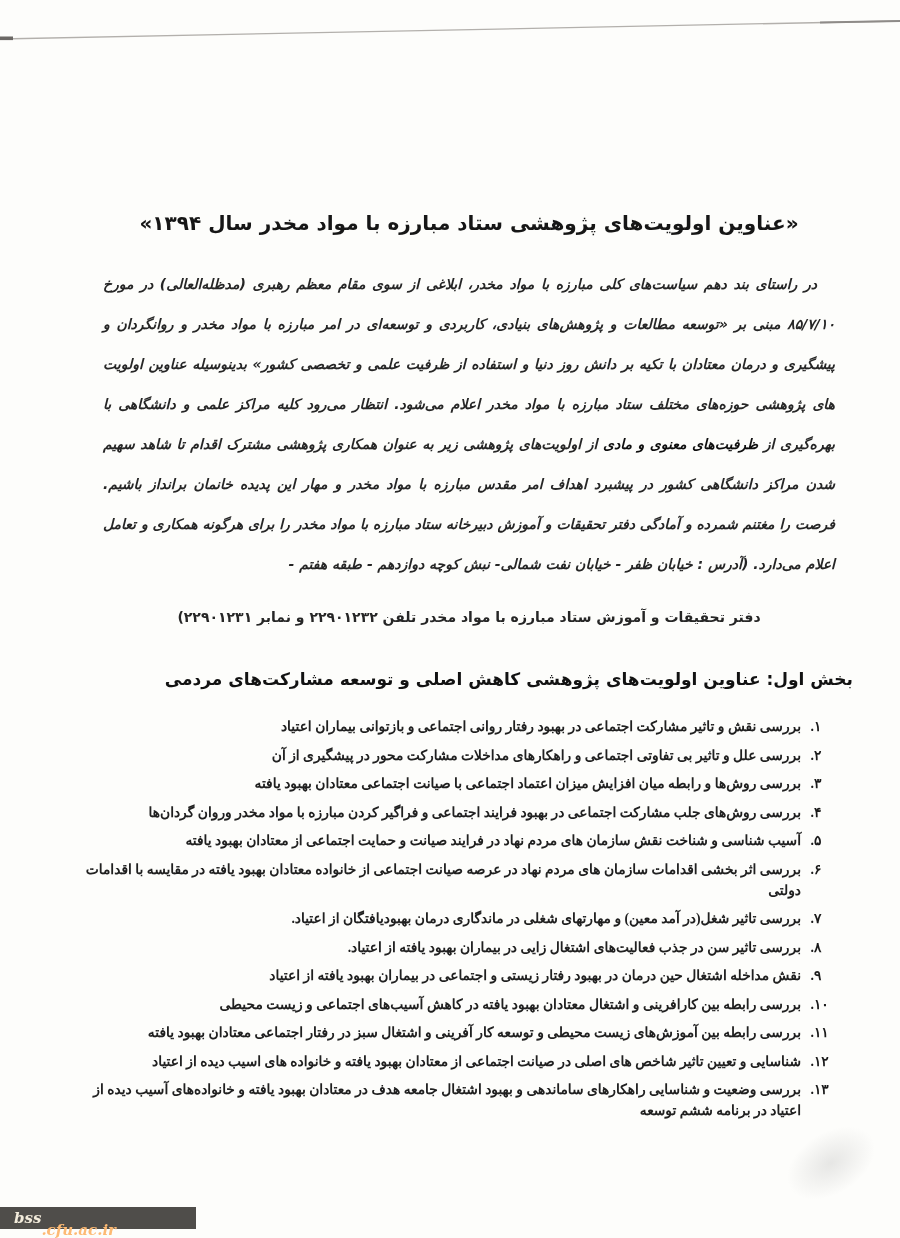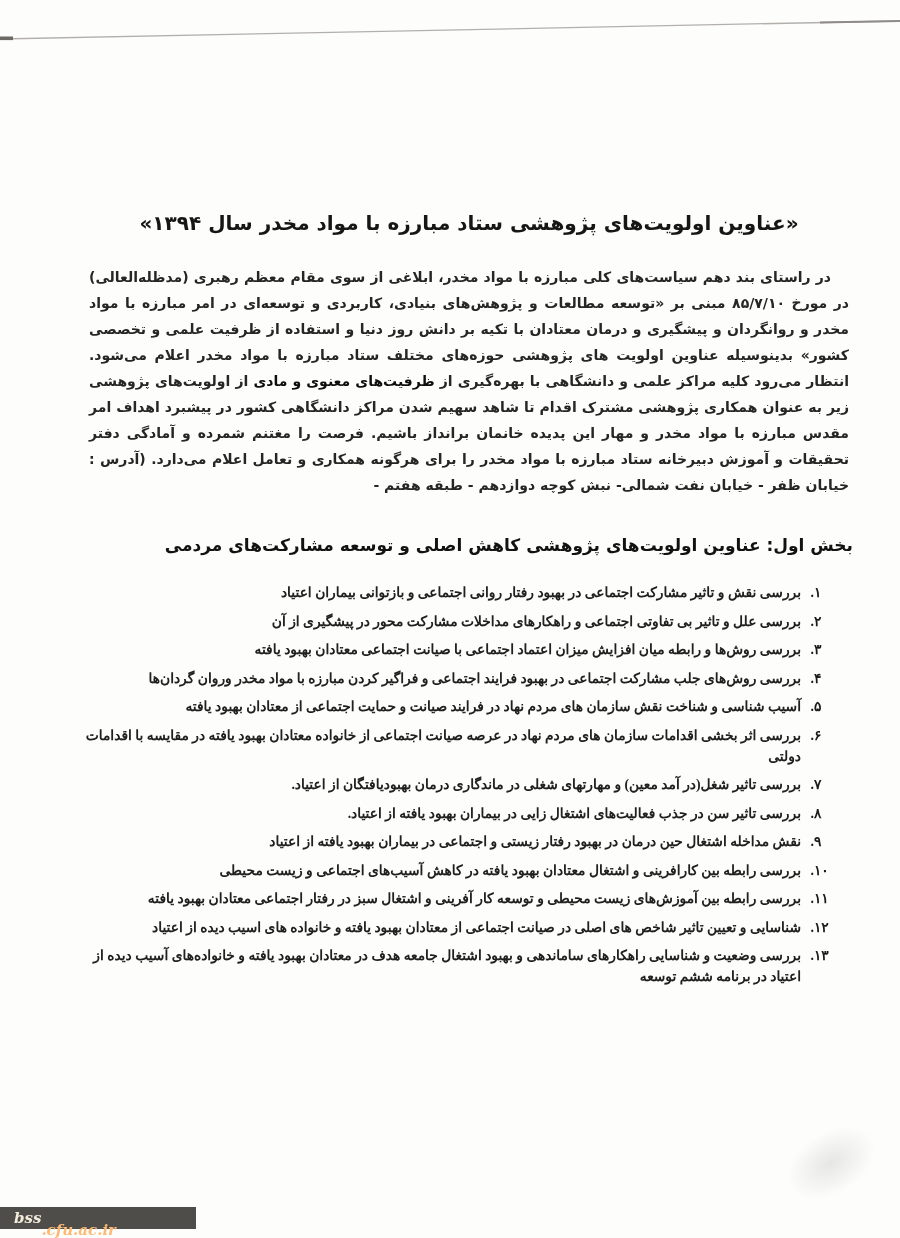--- a/index.html
+++ b/index.html
@@ -9,22 +9,22 @@
   
   .scan-artifacts{position:absolute;top:0;left:0;width:900px;height:60px;}
   .smudge{position:absolute;right:52px;bottom:40px;width:110px;height:70px;
           background:radial-gradient(ellipse at center, rgba(110,110,110,.16), rgba(0,0,0,0) 62%);
           transform:rotate(-32deg);}
   .content{position:absolute;top:208px;right:85px;left:85px;direction:rtl;
            text-align:right;color:#222;}
   .doc-title{font-size:20px;font-weight:bold;color:#161616;text-align:center;
              white-space:nowrap;line-height:30px;margin:0 0 26px 0;}
   .greeting{font-size:16px;font-weight:bold;color:#1c1c1c;margin:0 0 30px 0;line-height:22px;}
-  .intro{font-size:14px;font-weight:bold;line-height:26px;text-align:justify;
-         color:#262626;text-indent:18px;margin:4px;}
+  .intro{font-size:14px;font-weight:bold;line-height:40px;text-align:justify;
+         color:#262626;text-indent:18px;margin:18px;font-style:italic;}
   .intro .extra-bold{font-weight:bold;color:#0e0e0e;}
   .contact-line{font-size:14px;font-weight:bold;line-height:30px;text-align:center;
                 color:#262626;margin:0 0 0 0;}
   .section-heading{font-size:17px;font-weight:bold;color:#121212;line-height:26px;
                    margin:34px 0 24px 0;white-space:nowrap;}
   ol.priority-list{list-style-type:persian;margin:0;padding:0 46px 0 0;
                    font-size:13.8px;font-weight:bold;color:#202020;}
   ol.priority-list li{margin:0 0 7.5px 0;line-height:21px;text-align:right;
                       padding-right:6px;font-family:Liberation Serif, serif;}
   ol.priority-list li::marker{font-weight:bold;color:#1a1a1a;}
@@ -47,20 +47,21 @@
     <rect x="0" y="36.5" width="13" height="3.6" fill="#6b6865"></rect>
   </svg>
 
   <div class="content">
 
     <h1 class="doc-title">«عناوین اولویت‌های پژوهشی ستاد مبارزه با مواد مخدر سال ۱۳۹۴»</h1>
 
 
     <p class="intro"><span>در راستای بند دهم سیاست‌های کلی مبارزه با مواد مخدر، ابلاغی از سوی مقام معظم رهبری (مدظله‌العالی) در مورخ ۸۵/۷/۱۰ مبنی بر «توسعه مطالعات و پژوهش‌های بنیادی، کاربردی و توسعه‌ای در امر مبارزه با مواد مخدر و روانگردان و پیشگیری و درمان معتادان با تکیه بر دانش روز دنیا و استفاده از ظرفیت علمی و تخصصی کشور» بدینوسیله عناوین اولویت های پژوهشی حوزه‌های مختلف ستاد مبارزه با مواد مخدر اعلام می‌شود. انتظار می‌رود کلیه مراکز علمی و دانشگاهی با بهره‌گیری از </span><span class="extra-bold">ظرفیت‌های معنوی و مادی</span><span> از اولویت‌های پژوهشی زیر به عنوان همکاری پژوهشی مشترک اقدام تا شاهد سهیم شدن مراکز دانشگاهی کشور در پیشبرد اهداف امر مقدس مبارزه با مواد مخدر و مهار این پدیده خانمان برانداز باشیم. فرصت را مغتنم شمرده و  آمادگی دفتر تحقیقات و آموزش دبیرخانه ستاد مبارزه با مواد مخدر را برای هرگونه همکاری و تعامل اعلام می‌دارد. (آدرس : خیابان ظفر - خیابان نفت شمالی- نبش کوچه دوازدهم - طبقه هفتم -</span></p>
 
+    <p class="contact-line">دفتر تحقیقات و آموزش ستاد مبارزه با مواد مخدر تلفن ۲۲۹۰۱۲۳۲ و نمابر ۲۲۹۰۱۲۳۱)</p>
 
     <h2 class="section-heading">بخش اول: عناوین اولویت‌های پژوهشی کاهش اصلی و توسعه مشارکت‌های مردمی</h2>
 
     <ol class="priority-list">
       <li>بررسی نقش و تاثیر مشارکت اجتماعی در بهبود رفتار روانی اجتماعی و بازتوانی بیماران اعتیاد</li>
       <li>بررسی علل و تاثیر بی تفاوتی اجتماعی و راهکارهای مداخلات مشارکت محور در پیشگیری  از آن</li>
       <li>بررسی روش‌ها و رابطه میان افزایش میزان اعتماد اجتماعی با صیانت اجتماعی معتادان بهبود یافته</li>
       <li>بررسی روش‌های جلب مشارکت اجتماعی در بهبود فرایند اجتماعی  و فراگیر کردن مبارزه با مواد مخدر وروان گردان‌ها</li>
       <li>آسیب شناسی و شناخت نقش  سازمان های مردم نهاد در فرایند صیانت و حمایت اجتماعی از معتادان بهبود یافته</li>
       <li>بررسی اثر بخشی اقدامات سازمان های مردم  نهاد در عرصه صیانت اجتماعی از خانواده معتادان بهبود یافته در مقایسه با اقدامات دولتی</li>

